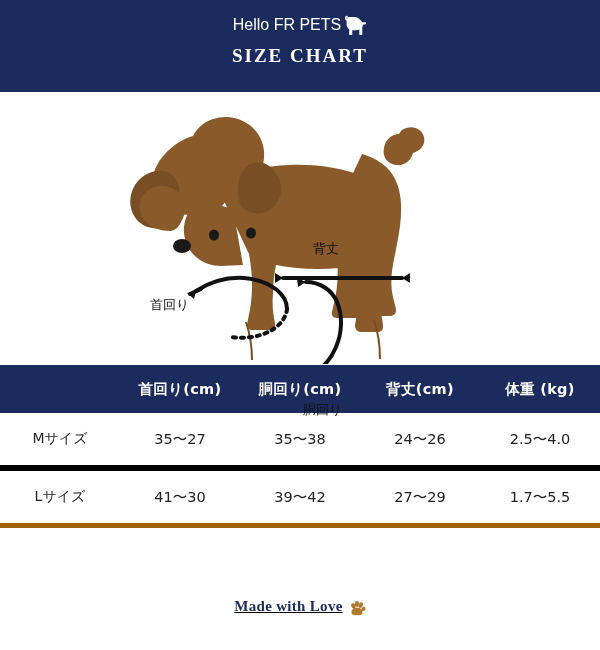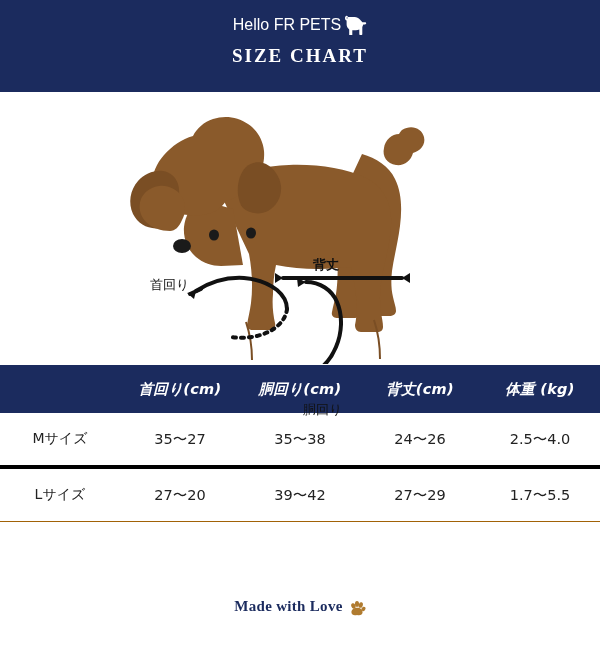--- a/index.html
+++ b/index.html
@@ -62,57 +62,56 @@
   .illustration svg {
     display: block;
   }
   .label {
     position: absolute;
     font-size: 13px;
     color: #111111;
     font-family: "DejaVu Sans", sans-serif;
     white-space: nowrap;
   }
-  .label-neck  { left: 150px; top: 184px; }
-  .label-back  { left: 313px; top: 164px; font-weight: bold; }
+  .label-neck  { left: 150px; top: 204px; }
+  .label-back  { left: 313px; top: 148px; }
   .label-chest { left: 303px; top: 309px; }
 
   
   .table-wrap {
     width: 600px;
   }
   table.size-table {
     width: 100%;
     border-collapse: collapse;
     table-layout: fixed;
   }
   table.size-table thead th {
     background: #1b2b5e;
     color: #ffffff;
     font-size: 14.5px;
     font-weight: bold;
     height: 46px;
     text-align: center;
     font-family: "DejaVu Sans", sans-serif;
     letter-spacing: 0.3px;
-    font-style: italic;
   }
   table.size-table thead th.corner {
     width: 118px;
   }
   table.size-table tbody td {
     height: 50px;
     text-align: center;
     font-size: 14.5px;
     color: #222222;
     font-family: "DejaVu Sans", sans-serif;
-    border-bottom: 4px solid #000000;
+    border-bottom: 6px solid #000000;
   }
   table.size-table tbody tr:last-child td {
-    border-bottom: 1px solid #a16207;
+    border-bottom: 5px solid #a16207;
   }
   table.size-table tbody td.row-head {
     font-size: 14px;
   }
 
   
   .notes {
     text-align: center;
     padding-top: 18px;
   }
@@ -128,20 +127,21 @@
     position: absolute;
     left: 0;
     right: 0;
     bottom: 0;
     height: 52px;
     display: flex;
     align-items: flex-start;
     justify-content: center;
     gap: 6px;
     padding-top: 4px;
+    text-decoration: underline;
   }
   .footer-text {
     font-family: "Liberation Serif", serif;
     font-size: 15px;
     font-weight: bold;
     color: #1b2b5e;
     letter-spacing: 0.3px;
   }
   .paw {
     width: 17px;
@@ -233,21 +233,21 @@
       <tbody>
         <tr>
           <td class="row-head">Mサイズ</td>
           <td>35〜27</td>
           <td>35〜38</td>
           <td>24〜26</td>
           <td>2.5〜4.0</td>
         </tr>
         <tr>
           <td class="row-head">Lサイズ</td>
-          <td>27〜20</td>
+          <td>41〜30</td>
           <td>39〜42</td>
           <td>27〜29</td>
           <td>1.7〜5.5</td>
         </tr>
       </tbody>
     </table>
   </div>
 
   <div class="notes">
   </div>

